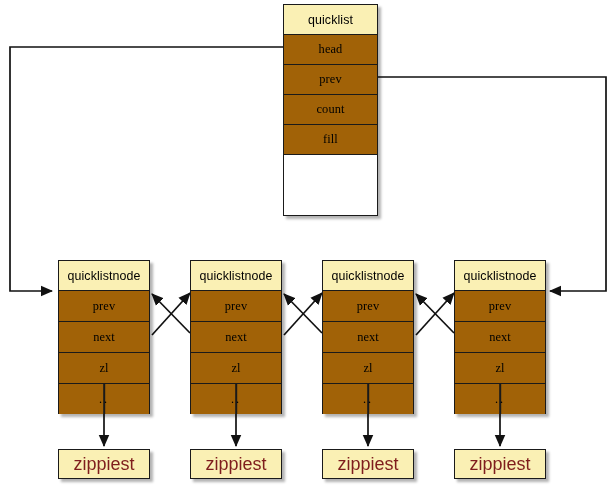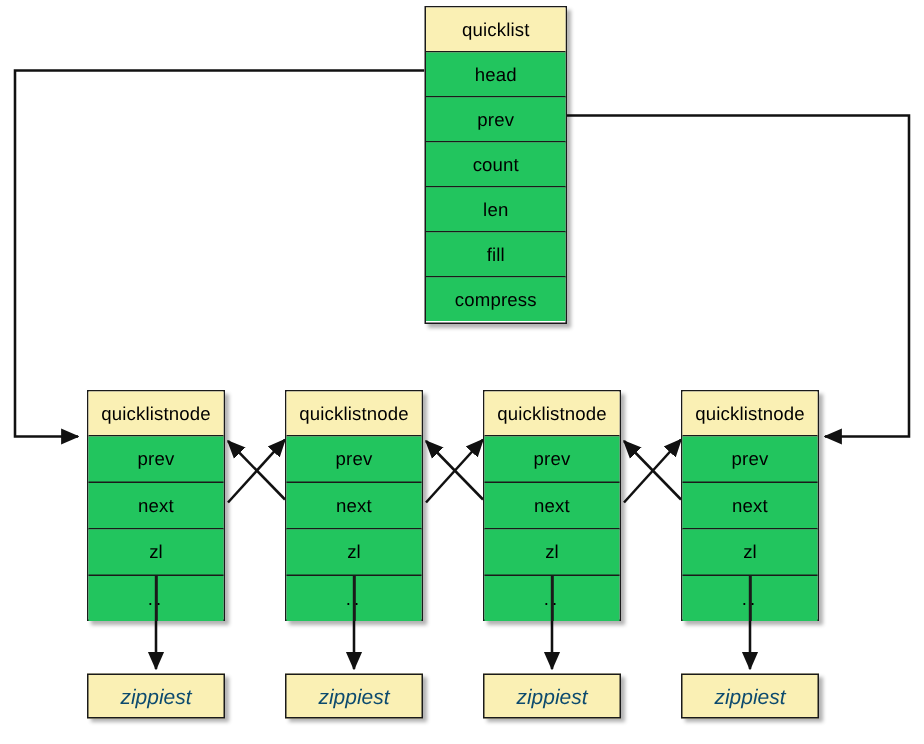--- a/index.html
+++ b/index.html
@@ -41,22 +41,23 @@
     font-size: 12.4px;
     color: #000000;
     letter-spacing: 0.1px;
     white-space: nowrap;
   }
   .row.header {
     background: #faf0b4;
     border-bottom: 1.6px solid #1a1a1a;
   }
   .row.field {
-    background: #22c55e;
+    background: #a16207;
     border-bottom: 1.6px solid #1a1a1a;
+    font-family: Liberation Serif, serif;
   }
   .row.field.last {
     border-bottom: none;
   }
   .row.dots {
     position: relative;
   }
   .row.dots .divider {
     position: absolute;
     top: 0;
@@ -72,24 +73,23 @@
     letter-spacing: 2px;
   }
   .leaf {
     position: absolute;
     border: 1.6px solid #1a1a1a;
     box-sizing: border-box;
     background: #faf0b4;
     display: flex;
     align-items: center;
     justify-content: center;
-    font-size: 14px;
-    color: #0c4a6e;
+    font-size: 18px;
+    color: #7f1d1d;
     box-shadow: 2.5px 2.5px 2.5px rgba(0,0,0,0.30);
-    font-style: italic;
   }
 </style>
 </head>
 <body>
 
 <div id="canvas">
 
   <svg id="edge-layer" viewBox="0 0 616 496" width="616" height="496">
     <defs>
       <marker id="ah" viewBox="0 0 10 10" refX="9.2" refY="5" markerWidth="7.2" markerHeight="7.2" orient="auto-start-reverse">
@@ -141,23 +141,21 @@
     <g>
       <path d="M 500 414 L 500 446" fill="none" stroke="#111111" stroke-width="1.7" marker-end="url(#ah)"></path>
     </g>
   </svg>
 
   <div class="box" style="left:283px; top:4px; width:95px; height:212px;">
     <div class="row header" style="height:30px;">quicklist</div>
     <div class="row field" style="height:30px;">head</div>
     <div class="row field" style="height:30px;">prev</div>
     <div class="row field" style="height:30px;text-align:center;">count</div>
-    <div class="row field" style="height:30px;">len</div>
     <div class="row field" style="height:30px;">fill</div>
-    <div class="row field last" style="height:29px;">compress</div>
   </div>
 
   <div class="box" style="left:58px; top:260px; width:92px; height:154px;">
     <div class="row header" style="height:30px;">quicklistnode</div>
     <div class="row field" style="height:31px;">prev</div>
     <div class="row field" style="height:31px;">next</div>
     <div class="row field" style="height:31px;">zl</div>
     <div class="row field last dots" style="height:30px;">
       <span class="divider"></span>
       <span class="dots-label">..</span>

